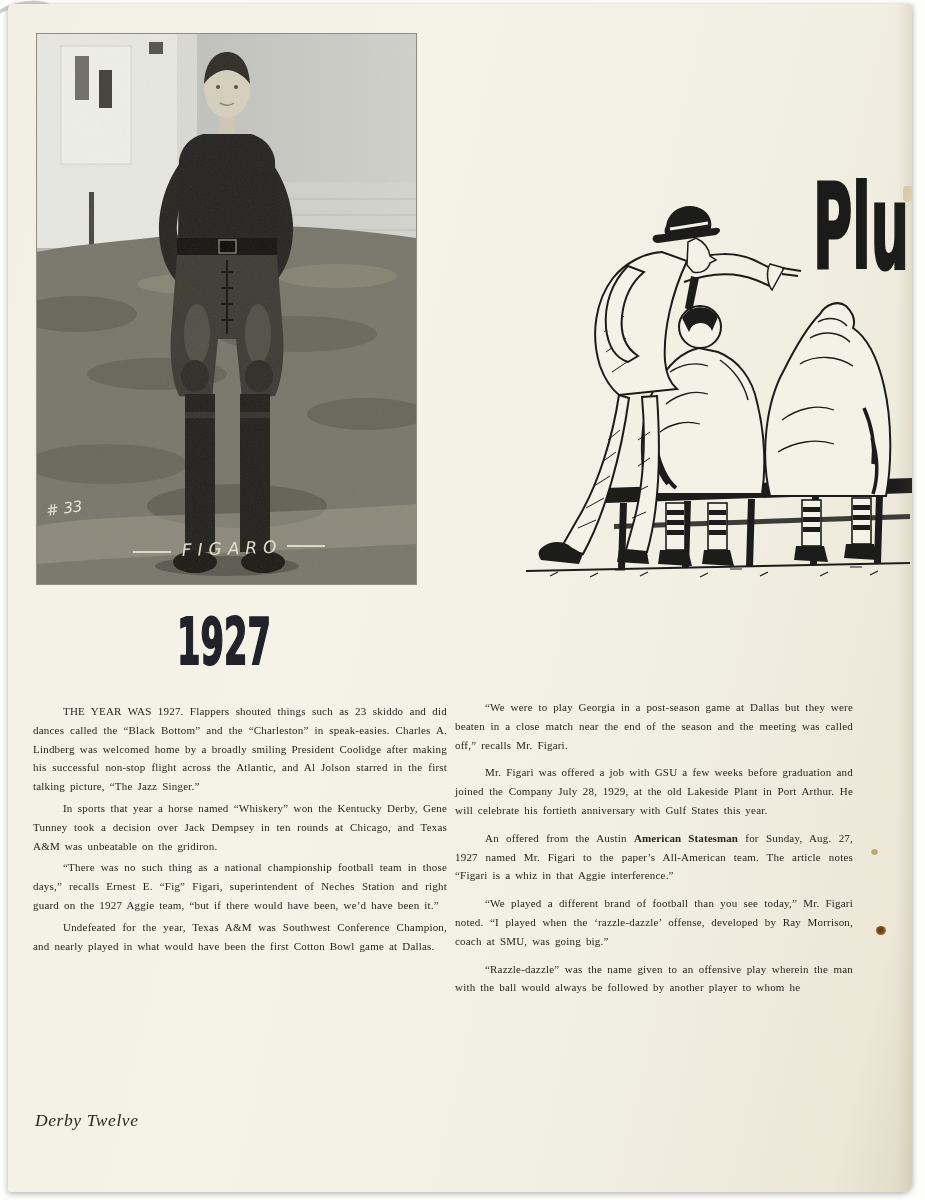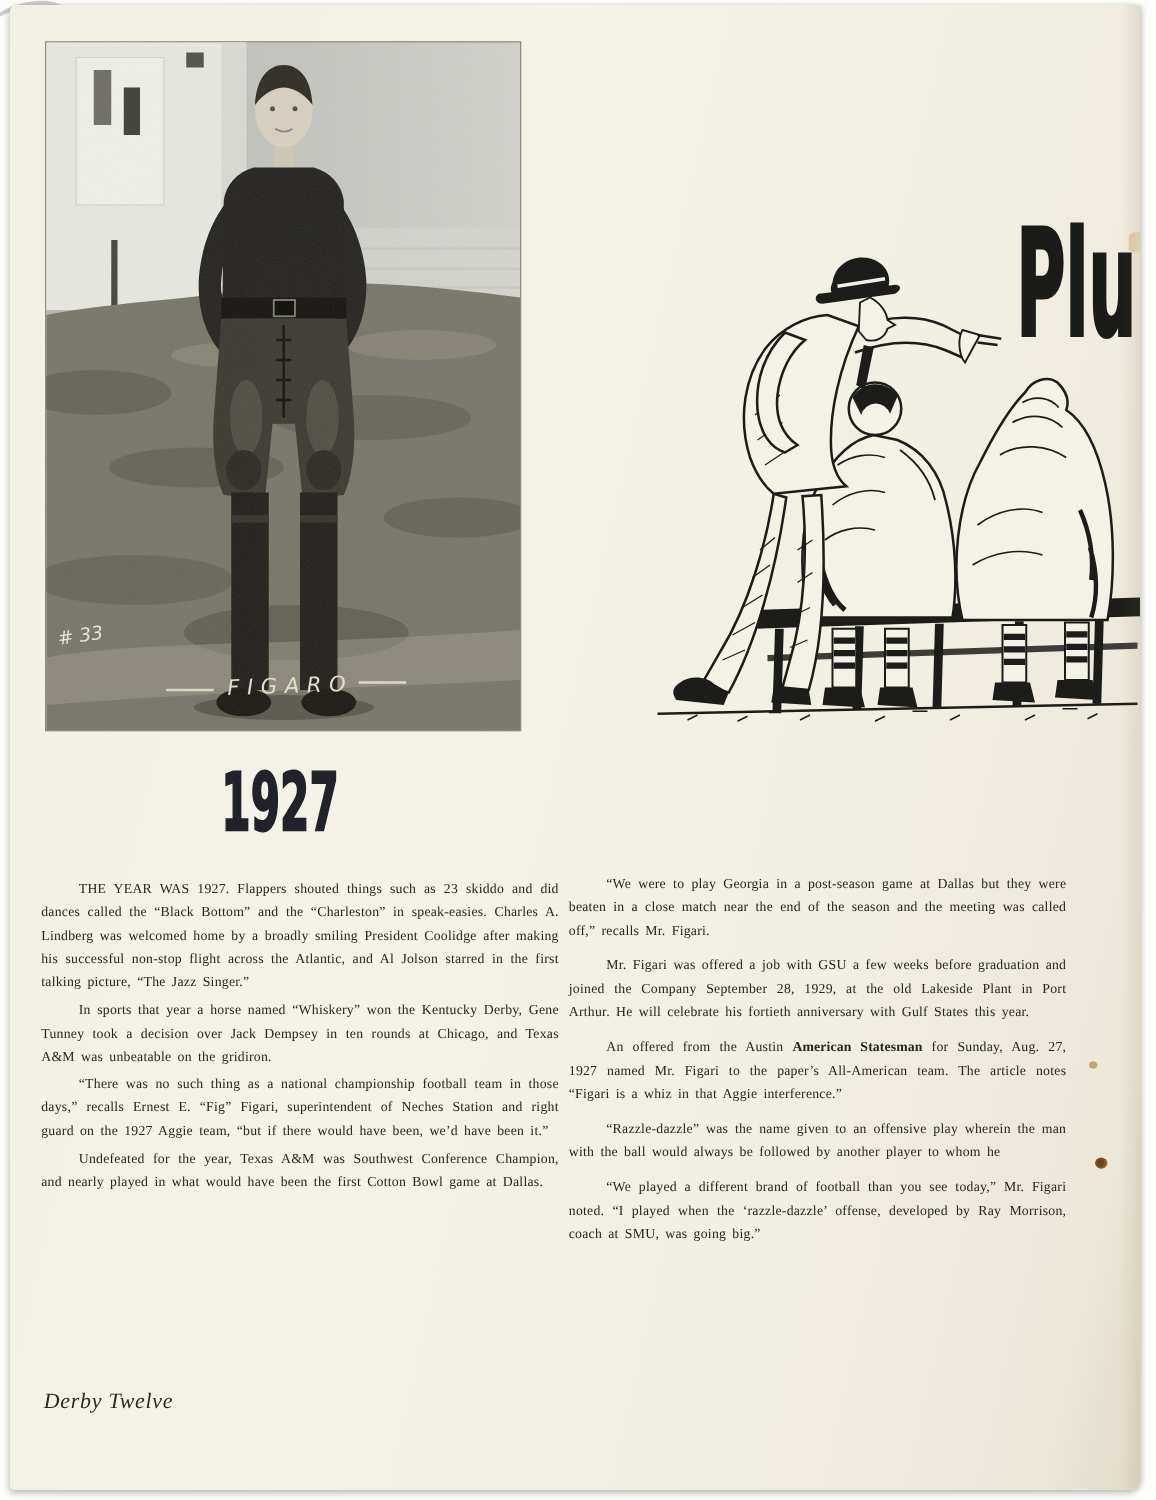--- a/index.html
+++ b/index.html
@@ -202,24 +202,24 @@
 
   <div class="col col-left">
     <p>THE YEAR WAS 1927. Flappers shouted things such as 23 skiddo and did dances called the “Black Bottom” and the “Charleston” in speak-easies. Charles A. Lindberg was welcomed home by a broadly smiling President Coolidge after making his successful non-stop flight across the Atlantic, and Al Jolson starred in the first talking picture, “The Jazz Singer.”</p>
     <p>In sports that year a horse named “Whiskery” won the Kentucky Derby, Gene Tunney took a decision over Jack Dempsey in ten rounds at Chicago, and Texas A&amp;M was unbeatable on the gridiron.</p>
     <p>“There was no such thing as a national championship football team in those days,” recalls Ernest E. “Fig” Figari, superintendent of Neches Station and right guard on the 1927 Aggie team, “but if there would have been, we’d have been it.”</p>
     <p>Undefeated for the year, Texas A&amp;M was Southwest Conference Champion, and nearly played in what would have been the first Cotton Bowl game at Dallas.</p>
   </div>
 
   <div class="col col-right">
     <p>“We were to play Georgia in a post-season game at Dallas but they were beaten in a close match near the end of the season and the meeting was called off,” recalls Mr. Figari.</p>
-    <p>Mr. Figari was offered a job with GSU a few weeks before graduation and joined the Company September 28, 1929, at the old Lakeside Plant in Port Arthur. He will celebrate his fortieth anniversary with Gulf States this year.</p>
+    <p>Mr. Figari was offered a job with GSU a few weeks before graduation and joined the Company July 28, 1929, at the old Lakeside Plant in Port Arthur. He will celebrate his fortieth anniversary with Gulf States this year.</p>
     <p><span>An offered from the Austin </span><b>American Statesman</b><span> for Sunday, Aug. 27, 1927 named Mr. Figari to the paper’s All-American team. The article notes “Figari is a whiz in that Aggie interference.”</span></p>
+    <p>“We played a different brand of football than you see today,” Mr. Figari noted. “I played when the ‘razzle-dazzle’ offense, developed by Ray Morrison, coach at SMU, was going big.”</p>
     <p>“Razzle-dazzle” was the name given to an offensive play wherein the man with the ball would always be followed by another player to whom he</p>
-    <p>“We played a different brand of football than you see today,” Mr. Figari noted. “I played when the ‘razzle-dazzle’ offense, developed by Ray Morrison, coach at SMU, was going big.”</p>
   </div>
 
   <div class="footer">Derby Twelve</div>
 
   <div class="stain stain-1"></div>
   <div class="stain stain-2"></div>
   <div class="edge-tear"></div>
 </div>
 
 </body></html>

